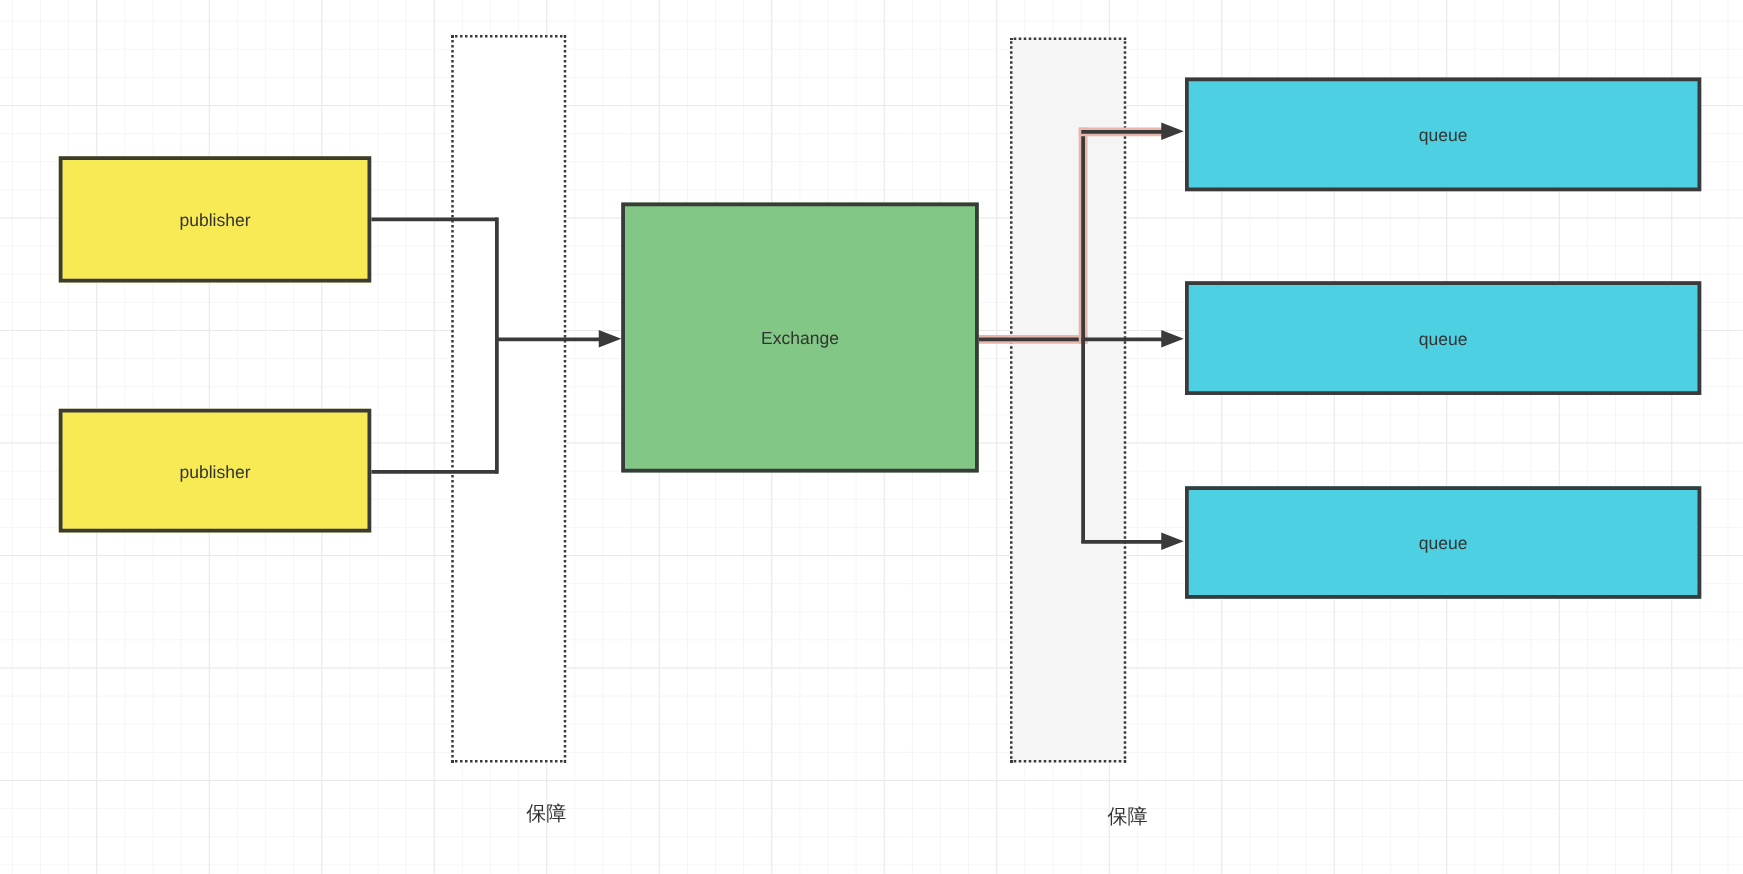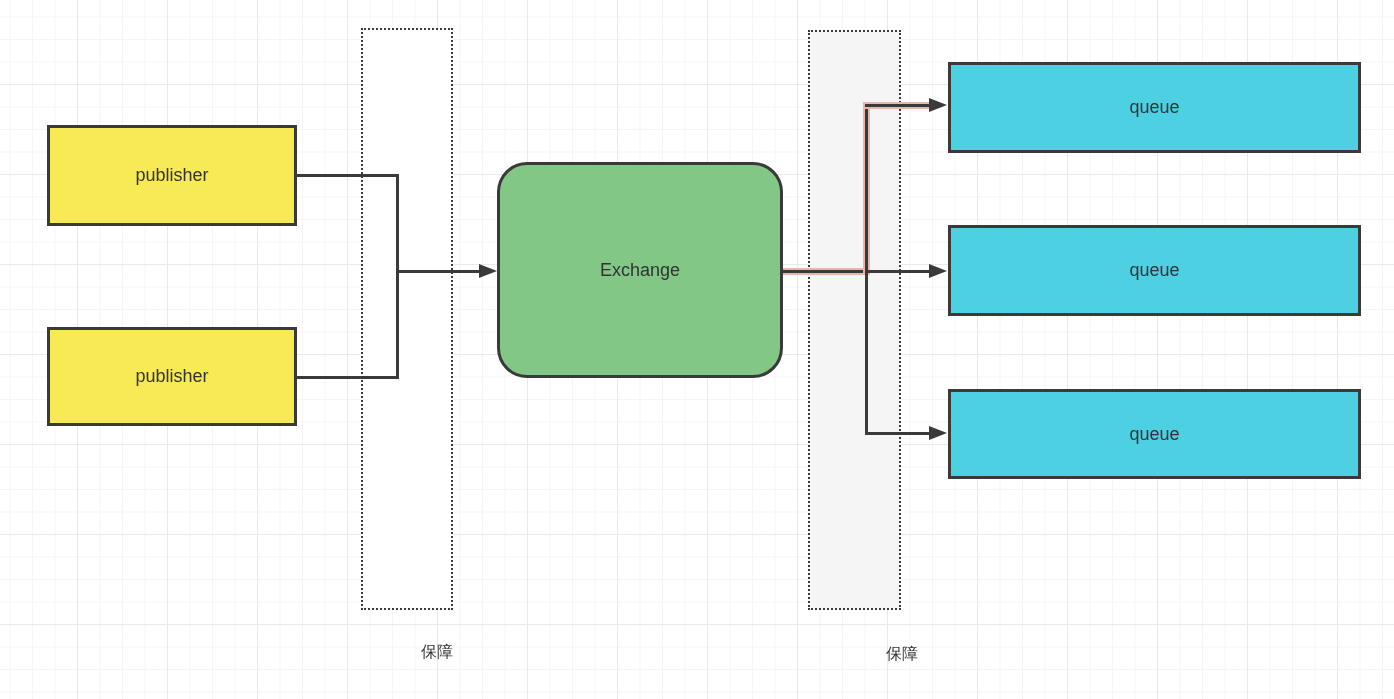--- a/index.html
+++ b/index.html
@@ -42,25 +42,25 @@
     width:0; height:0;
     border-top:7px solid transparent;
     border-bottom:7px solid transparent;
     border-left:18px solid var(--connector,#3a3a3a);
   }
   .node {
     position:absolute; z-index:3;
     display:flex; align-items:center; justify-content:center;
     border:3px solid var(--border,#3a3a3a);
     box-sizing:border-box;
-    font-size:18px; color:var(--text,#333333);
+    font-size:14px; color:var(--text,#333333);
     cursor:default;
   }
   .publisher { background: var(--publisher-fill,#f7ea55); }
-  .exchange  { background: var(--exchange-fill,#82c786); border-radius: 30px; }
+  .exchange  { background: var(--exchange-fill,#82c786); }
   .queue     { background: var(--queue-fill,#4dd0e2); }
 </style>
 </head>
 <body>
 
 <div class="canvas">
 
   <div class="zone zone-left" style="left:361px; top:28px; width:92px; height:582px;"></div>
   <div class="zone zone-right" style="left:808px; top:30px; width:93px; height:580px;"></div>
 

